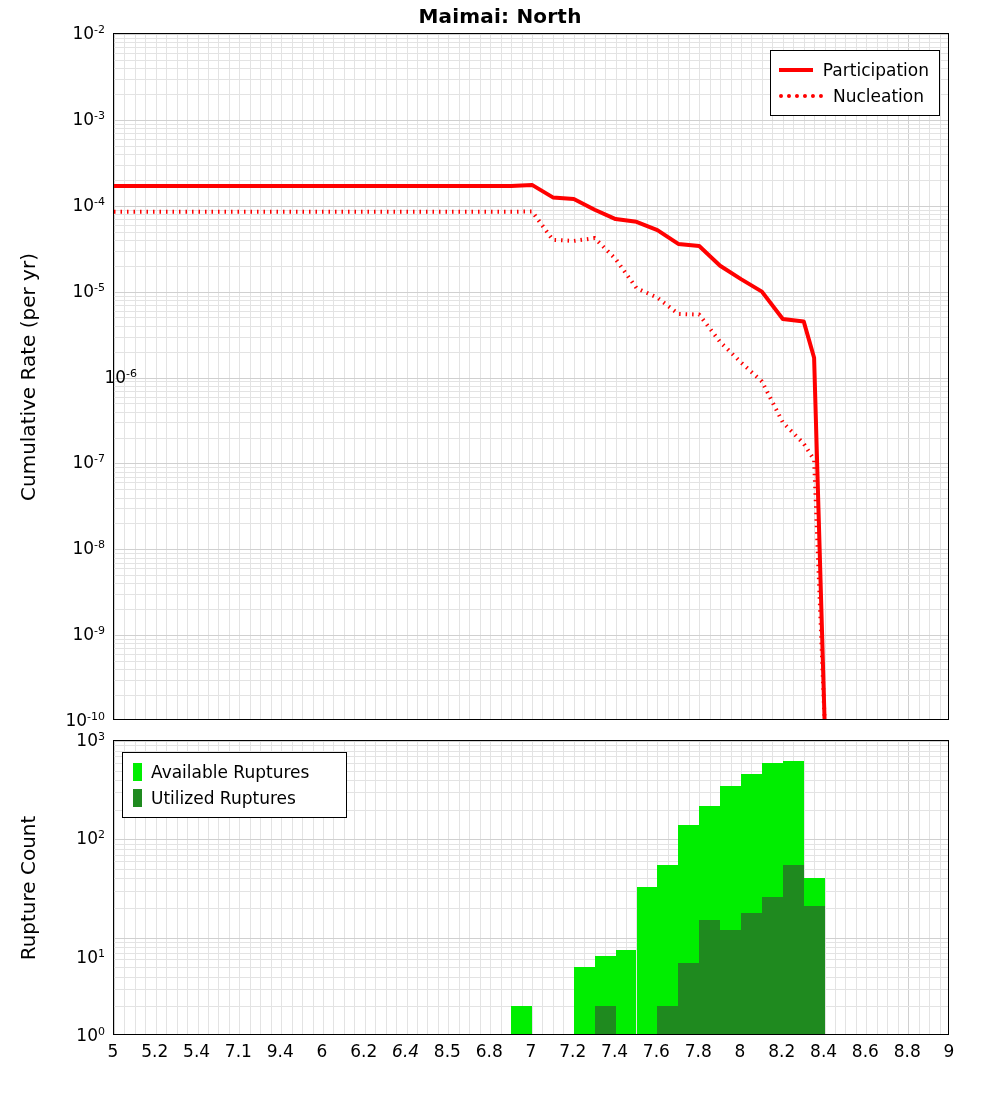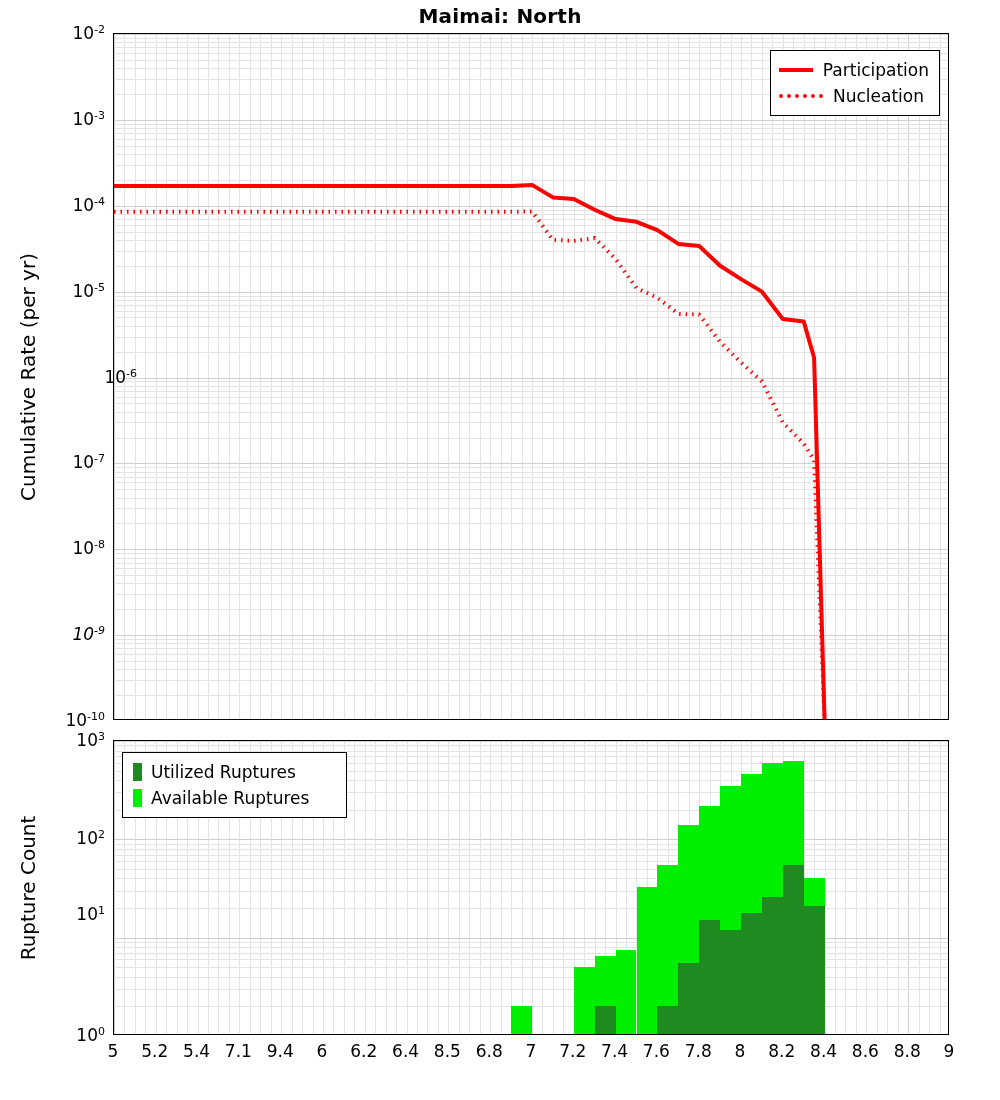--- a/index.html
+++ b/index.html
@@ -445,51 +445,51 @@
       <div class="bar" style="left: 668.8px; top: 20.4148px; width: 20.9px; height: 274.585px; background: rgb(0, 238, 0);"></div>
       <div class="bar" style="left: 668.8px; top: 123.864px; width: 20.9px; height: 171.136px; background: rgb(31, 138, 31);"></div>
       <div class="bar" style="left: 689.7px; top: 137.464px; width: 20.9px; height: 157.536px; background: rgb(0, 238, 0);"></div>
       <div class="bar" style="left: 689.7px; top: 164.982px; width: 20.9px; height: 130.018px; background: rgb(31, 138, 31);"></div>
     </div>
 
   <div class="ylabel" id="bottom-ylabel" style="left: 28px; top: 887.5px; transform: rotate(-90deg) translate(-50%, -50%);">Rupture Count</div>
 
   <div class="legend" id="bottom-legend" style="left: 122px; top: 752px; width: 225px;">
     <div class="legend-row">
+      <span class="swatch-box" id="sw-avail" style="background: rgb(0, 238, 0);"></span>
+      <span class="legend-label">Available Ruptures</span>
+    </div>
+    <div class="legend-row">
       <span class="swatch-box" id="sw-util" style="background: rgb(31, 138, 31);"></span>
       <span class="legend-label">Utilized Ruptures</span>
-    </div>
-    <div class="legend-row">
-      <span class="swatch-box" id="sw-avail" style="background: rgb(0, 238, 0);"></span>
-      <span class="legend-label">Available Ruptures</span>
     </div>
   </div>
 
 
 <div class="ytick" style="top: 33px; right: 895px;">10<sup>-2</sup></div>
     <div class="ytick" style="top: 118.875px; right: 895px;">10<sup>-3</sup></div>
     <div class="ytick" style="top: 204.75px; right: 895px;">10<sup>-4</sup></div>
     <div class="ytick" style="top: 290.625px; right: 895px;">10<sup>-5</sup></div>
     <div class="ytick" style="top: 376.5px; right: 863px;">10<sup>-6</sup></div>
     <div class="ytick" style="top: 462.375px; right: 895px;">10<sup>-7</sup></div>
     <div class="ytick" style="top: 548.25px; right: 895px;">10<sup>-8</sup></div>
-    <div class="ytick" style="top: 634.125px; right: 895px; font-style: italic;">10<sup>-9</sup></div>
+    <div class="ytick" style="top: 634.125px; right: 895px;">10<sup>-9</sup></div>
     <div class="ytick" style="top: 720px; right: 895px;">10<sup>-10</sup></div>
     <div class="ytick" style="top: 1035px; right: 895px;">10<sup>0</sup></div>
-    <div class="ytick" style="top: 914px; right: 895px;">10<sup>1</sup></div>
+    <div class="ytick" style="top: 957px; right: 895px;">10<sup>1</sup></div>
     <div class="ytick" style="top: 838.333px; right: 895px;">10<sup>2</sup></div>
     <div class="ytick" style="top: 740px; right: 895px;">10<sup>3</sup></div>
     <div class="xtick" style="left: 113px; top: 1041px;">5</div>
     <div class="xtick" style="left: 154.8px; top: 1041px;">5.2</div>
     <div class="xtick" style="left: 196.6px; top: 1041px;">5.4</div>
     <div class="xtick" style="left: 238.4px; top: 1041px;">7.1</div>
     <div class="xtick" style="left: 280.2px; top: 1041px;">9.4</div>
     <div class="xtick" style="left: 322px; top: 1041px;">6</div>
     <div class="xtick" style="left: 363.8px; top: 1041px;">6.2</div>
-    <div class="xtick" style="left: 405.6px; top: 1041px;">6.4</div>
+    <div class="xtick" style="left: 405.6px; top: 1041px; font-style: italic;">6.4</div>
     <div class="xtick" style="left: 447.4px; top: 1041px;">8.5</div>
     <div class="xtick" style="left: 489.2px; top: 1041px;">6.8</div>
     <div class="xtick" style="left: 531px; top: 1041px;">7</div>
     <div class="xtick" style="left: 572.8px; top: 1041px;">7.2</div>
     <div class="xtick" style="left: 614.6px; top: 1041px;">7.4</div>
     <div class="xtick" style="left: 656.4px; top: 1041px;">7.6</div>
     <div class="xtick" style="left: 698.2px; top: 1041px;">7.8</div>
     <div class="xtick" style="left: 740px; top: 1041px;">8</div>
     <div class="xtick" style="left: 781.8px; top: 1041px;">8.2</div>
     <div class="xtick" style="left: 823.6px; top: 1041px;">8.4</div>

